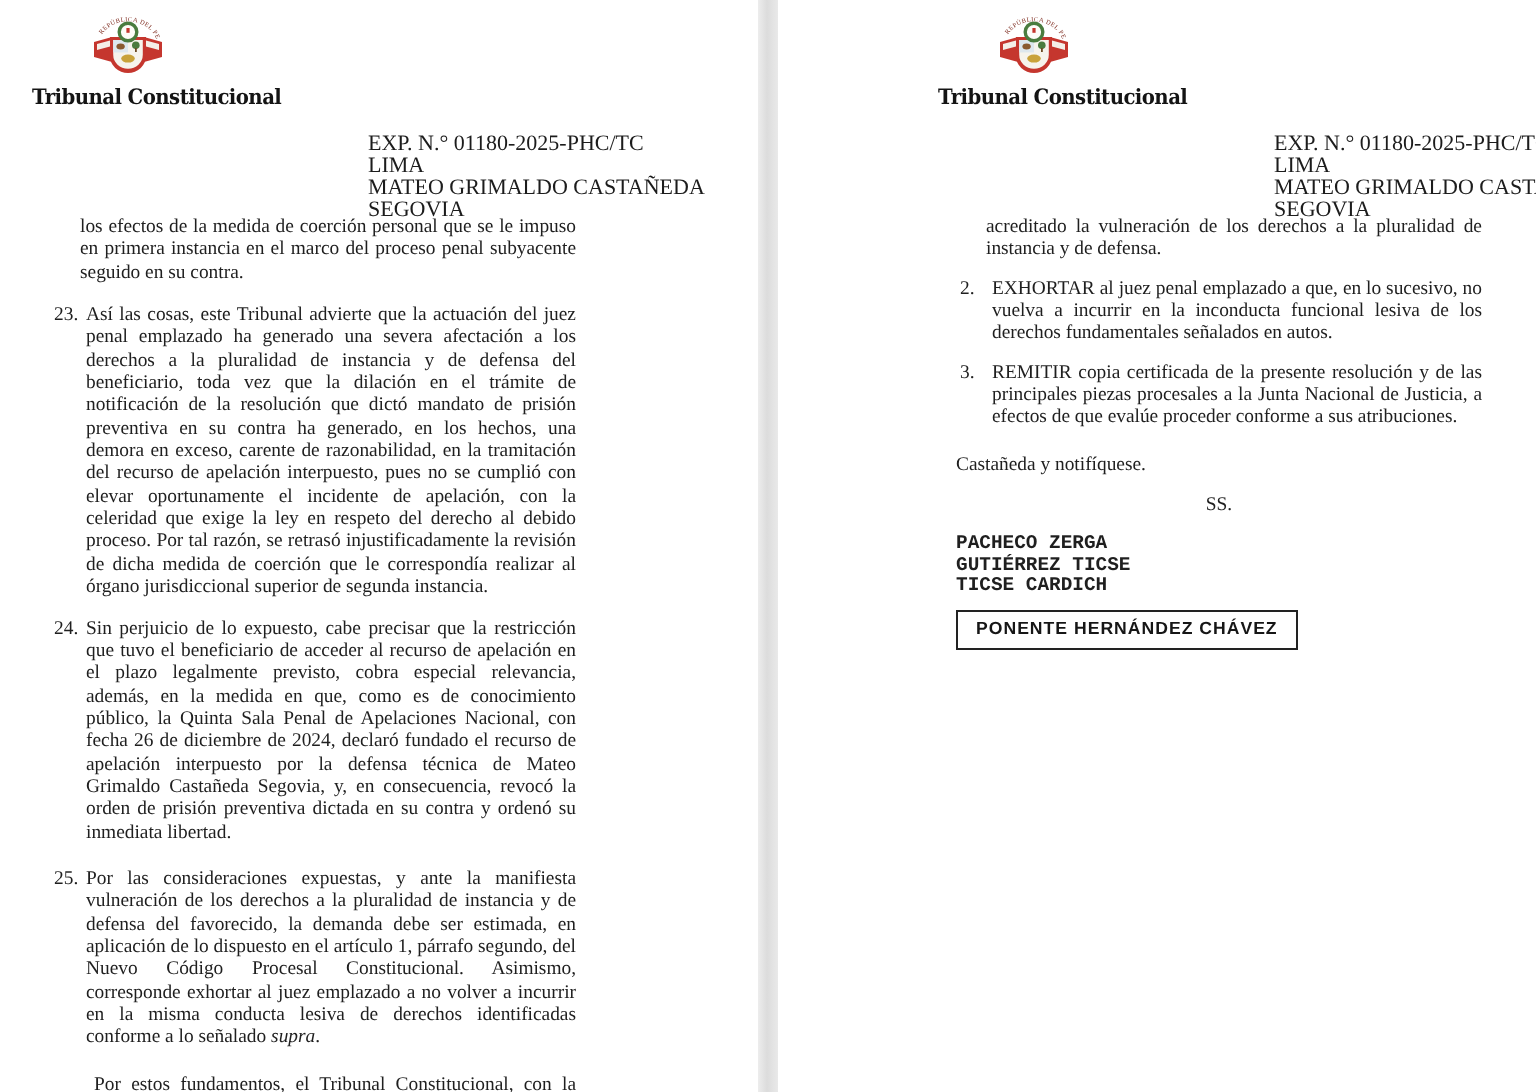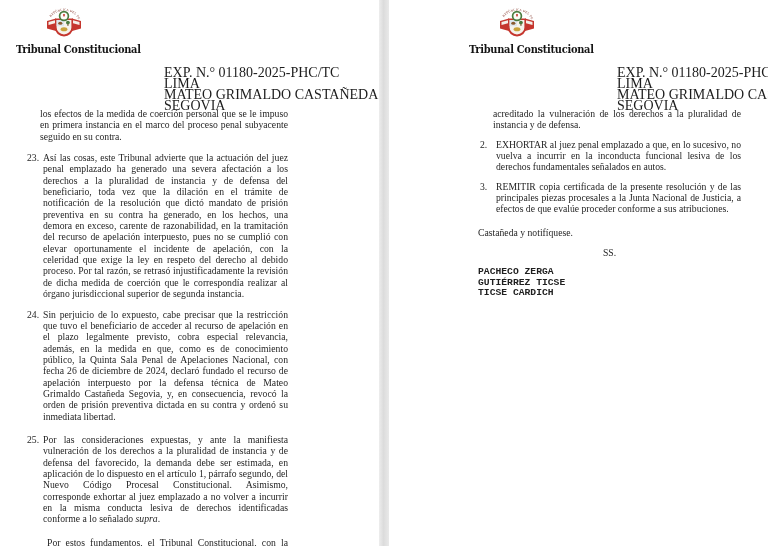--- a/index.html
+++ b/index.html
@@ -10,21 +10,21 @@
   #page-right{left:389px;width:379px;}
   .divider{position:absolute;top:0;left:379px;width:10px;height:546px;
            background:linear-gradient(90deg,#ededed,#dcdcdc 45%,#e9e9e9);}
   .page-content{position:absolute;top:0;left:0;width:384px;height:546px;}
   #page-right .page-content{left:64px;}
 
   .crest{position:absolute;left:43px;top:3px;width:42px;height:40px;}
   .inst{position:absolute;left:16px;top:43px;font-family:"DejaVu Serif",serif;
         font-weight:bold;font-size:10.6px;letter-spacing:-0.3px;color:#141414;
         transform:scaleX(0.93);transform-origin:left center;white-space:nowrap;}
-  .exp-block{position:absolute;left:164px;top:67px;font-size:14px;
+  .exp-block{position:absolute;left:184px;top:67px;font-size:11px;
              line-height:11.1px;color:#1c1c1c;white-space:nowrap;}
 
   .body-col{position:absolute;left:25px;top:108px;width:263px;
             font-size:9.7px;line-height:11.35px;text-align:justify;}
   .body-col p{margin:0;}
   .intro{margin-left:15px !important;}
   .num-item{position:relative;padding-left:18px;}
   .num-item .num{position:absolute;left:2px;top:0;}
   .mt10{margin-top:10px !important;}
   .mt9{margin-top:9px !important;}
@@ -155,15 +155,18 @@
       <p class="publish">Castañeda y notifíquese.</p>
 
       <p class="ss">SS.</p>
 
       <div class="names">
         <div>PACHECO ZERGA</div>
         <div>GUTIÉRREZ TICSE</div>
         <div>TICSE CARDICH</div>
       </div>
 
+      <div style="text-align:left">
+        <span class="ponente-box">PONENTE HERNÁNDEZ CHÁVEZ</span>
+      </div>
     </div>
   </div>
 </div>
 
 </body></html>

